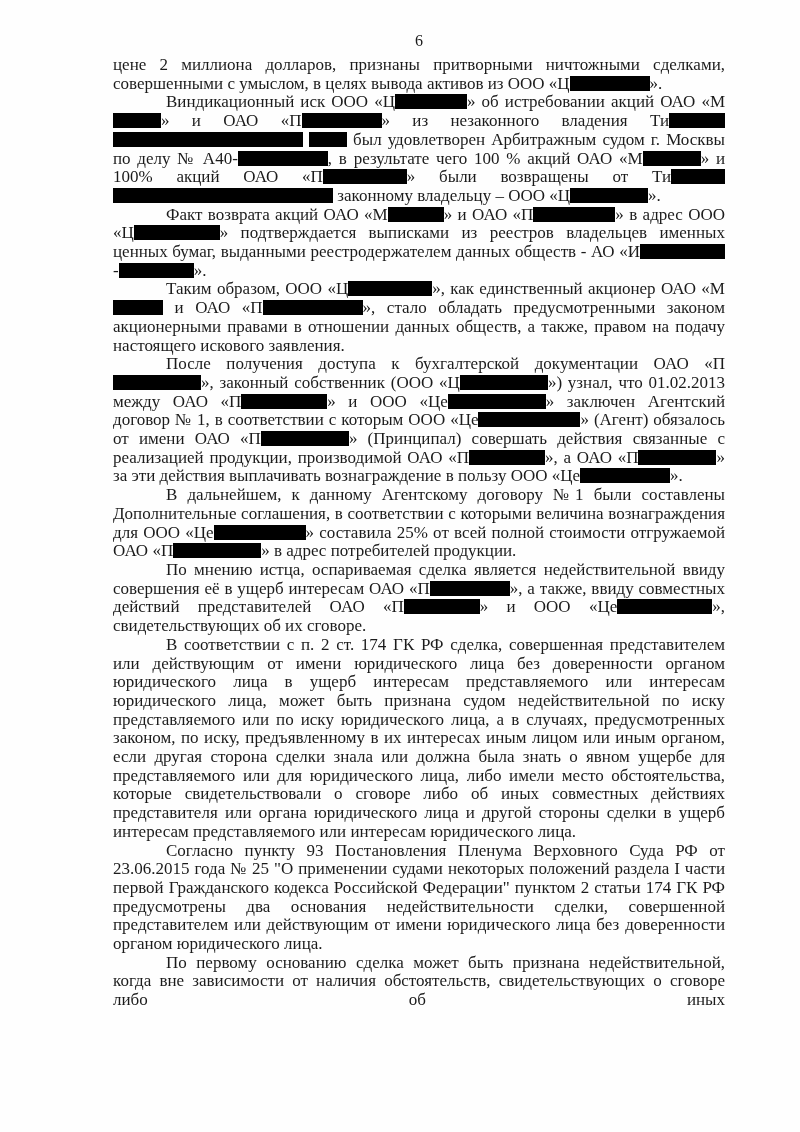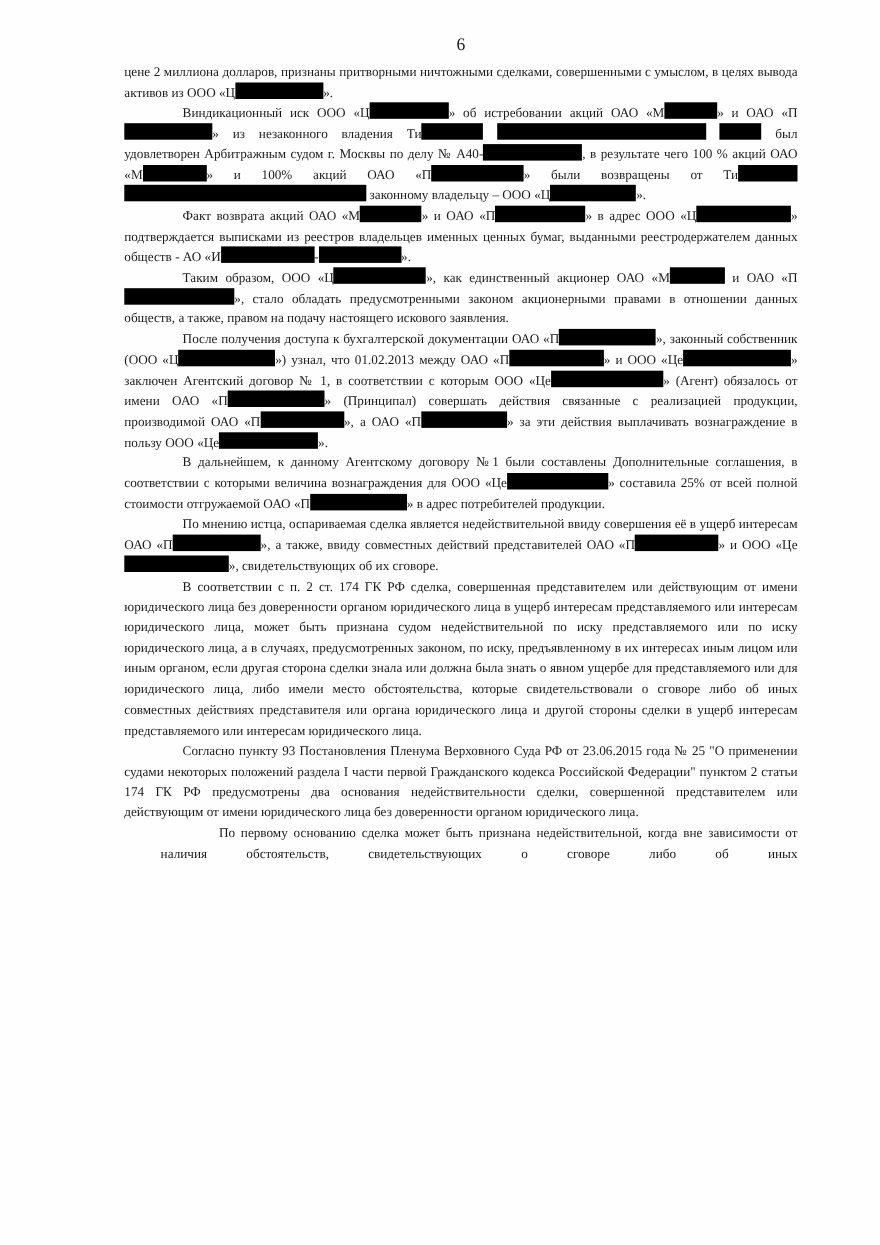--- a/index.html
+++ b/index.html
@@ -23,36 +23,35 @@
     width: 612px;
     text-align: center;
     font-size: 16px;
     line-height: 19px;
   }
   .body-text {
     position: absolute;
     top: 56px;
     left: 113px;
     width: 612px;
-    font-size: 12px;
+    font-size: 17px;
     line-height: 18.7px;
     text-align: justify;
     hyphens: none;
   }
   .para {
     margin: 0;
     text-indent: 53px;
   }
   .para.noindent {
     text-indent: 0;
   }
   .para.cut {
     
     text-align-last: justify;
-    margin-left: 33px;
   }
   .redact {
     display: inline-block;
     background: var(--redact-color, #000000);
     height: 15px;
     vertical-align: -2px;
   }
 </style>
 </head>
 <body>

